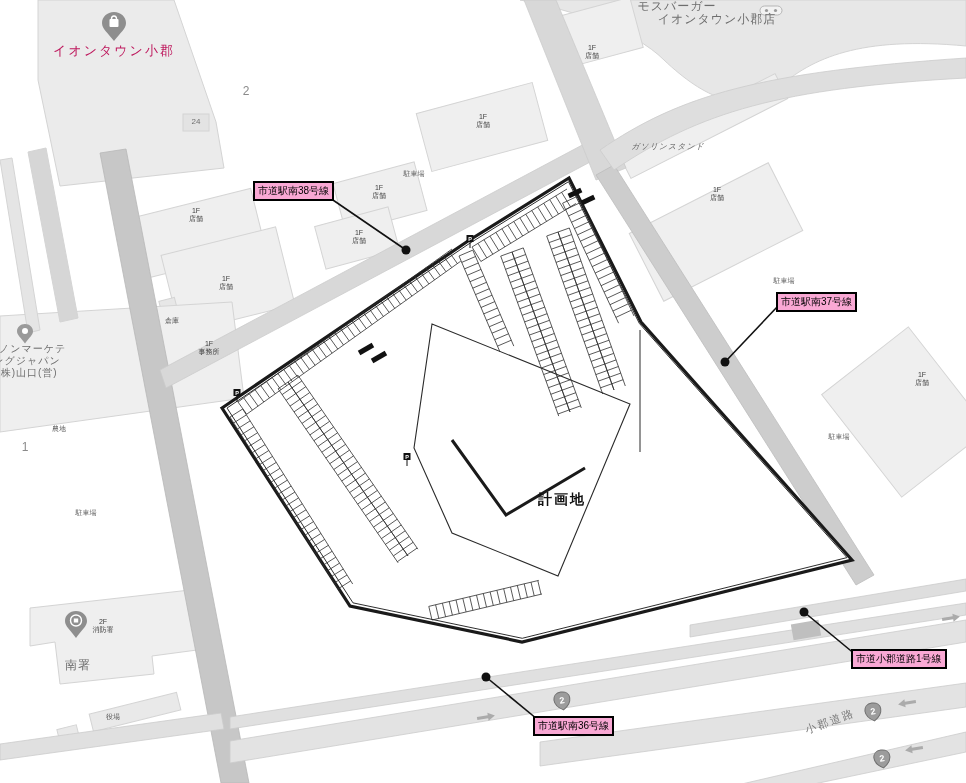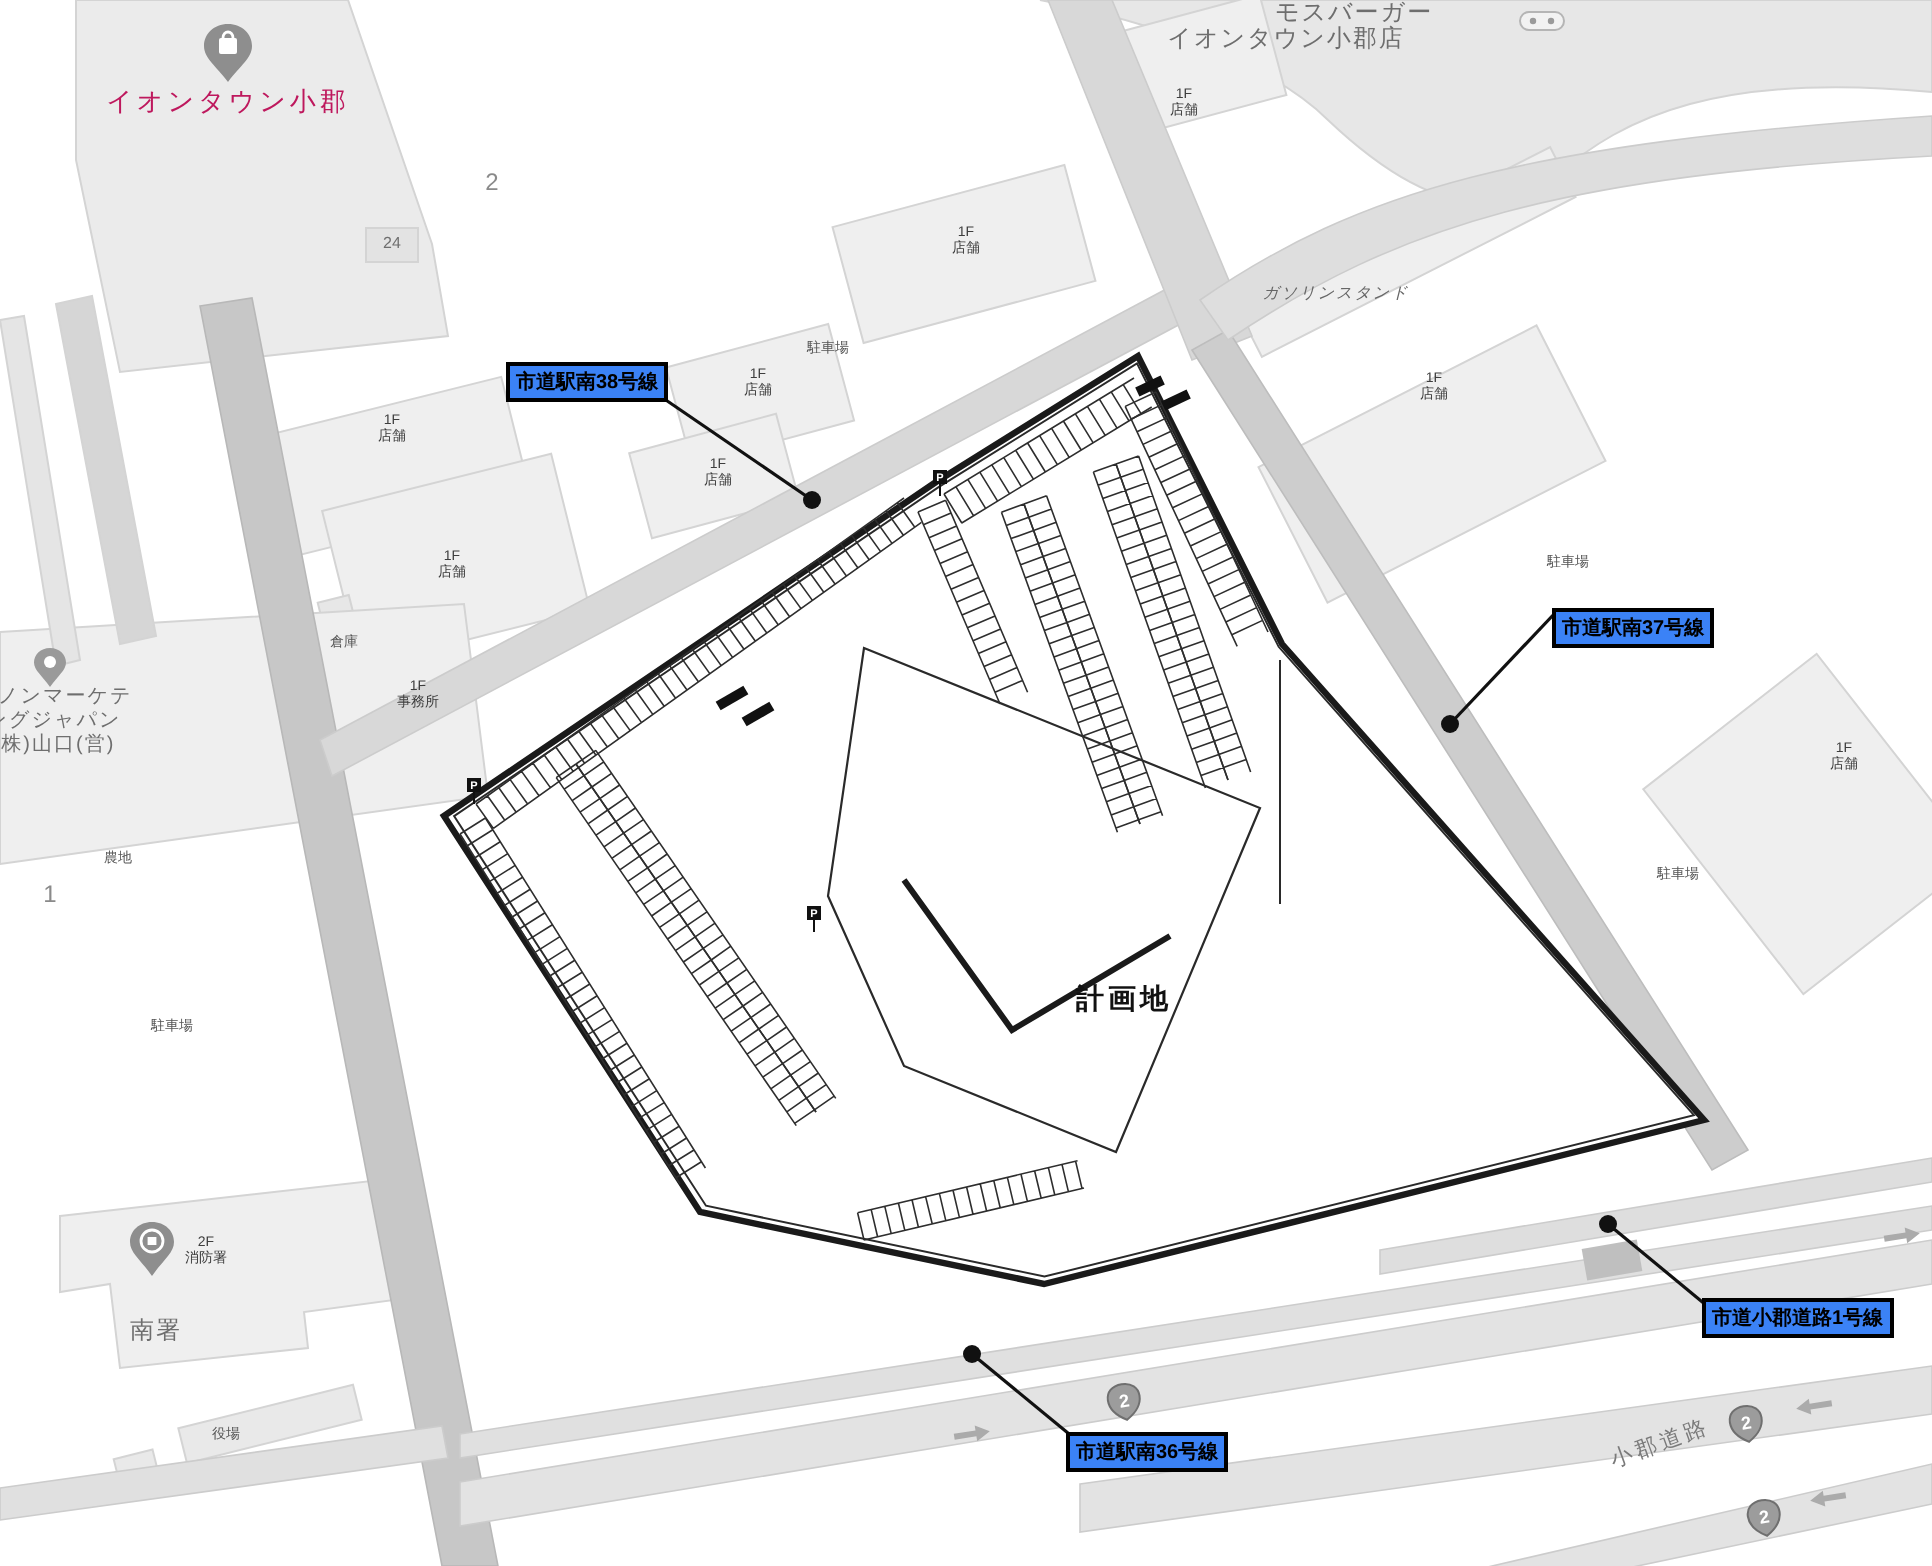--- a/index.html
+++ b/index.html
@@ -12,22 +12,22 @@
   .poi{font-size:12px;color:#6e6e6e;letter-spacing:1px;}
   .poi-big{font-size:13px;color:#be185d;letter-spacing:2px;}
   .tiny{font-size:7px;line-height:8px;color:#3d3d3d;text-align:center;}
   .tiny span{display:block;}
   .tiny-gray{font-size:7px;color:#555;}
   .num{font-size:12px;color:#8a8a8a;}
   .num-sm{font-size:8px;color:#6f6f6f;}
   .gas{font-size:8px;color:#666;letter-spacing:1px;font-style:italic;}
   .canon{font-size:10px;color:#6e6e6e;line-height:12px;text-align:center;letter-spacing:1px;}
   .roadbox{
-    position:absolute;z-index:6;background:#3b82f6;border:2px solid #000;
-    font-weight:bold;font-size:10px;color:#000;padding:1px 3px;white-space:nowrap;
+    position:absolute;z-index:6;background:#f9a8d4;border:2px solid #000;
+    font-weight:normal;font-size:10px;color:#000;padding:1px 3px;white-space:nowrap;
   }
   .site-label{font-weight:bold;font-size:14px;color:#111;letter-spacing:2px;z-index:5;}
   .rot-road{transform:translateX(-50%) rotate(-20deg);font-size:11px;color:#7a7a7a;letter-spacing:2px;}
 </style>
 </head>
 <body>
 
 <div id="canvas">
 
 <svg id="mapsvg" width="966" height="783" viewBox="0 0 966 783">
@@ -167,21 +167,21 @@
   <g fill="#111">
     <circle cx="406" cy="250" r="4.5"></circle>
     <circle cx="725" cy="362" r="4.5"></circle>
     <circle cx="804" cy="612" r="4.5"></circle>
     <circle cx="486" cy="677" r="4.5"></circle>
   </g>
 </svg>
 
   <div class="lbl poi-big" style="left:114px;top:42px">イオンタウン小郡</div>
   <div class="lbl poi" style="left:677px;top:-2px">モスバーガー</div>
-  <div class="lbl poi" style="left:643px;top:11px">イオンタウン小郡店</div>
+  <div class="lbl poi" style="left:717px;top:11px">イオンタウン小郡店</div>
 
   <div class="lbl canon" style="left:27px;top:343px">
     <span>ヤノンマーケテ</span><br>
     <span>ングジャパン</span><br>
     <span>(株)山口(営)</span>
   </div>
   <div class="lbl tiny" style="left:209px;top:340px">
     <span>1F</span>
       <span>事務所</span>
   </div>
@@ -236,16 +236,16 @@
   <div class="lbl tiny-gray" style="left:172px;top:316px">倉庫</div>
   <div class="lbl tiny-gray" style="left:59px;top:424px">農地</div>
 
   <div class="lbl num" style="left:246px;top:84px">2</div>
   <div class="lbl num-sm" style="left:196px;top:117px">24</div>
   <div class="lbl num" style="left:25px;top:440px">1</div>
 
   <div class="lbl site-label" style="left:562px;top:491px">計画地</div>
 
   <div class="roadbox" style="left:253px;top:181px">市道駅南38号線</div>
-  <div class="roadbox" style="left:776px;top:304px">市道駅南37号線</div>
+  <div class="roadbox" style="left:776px;top:292px">市道駅南37号線</div>
   <div class="roadbox" style="left:851px;top:649px">市道小郡道路1号線</div>
   <div class="roadbox" style="left:533px;top:716px">市道駅南36号線</div>
 </div>
 
 </body></html>

